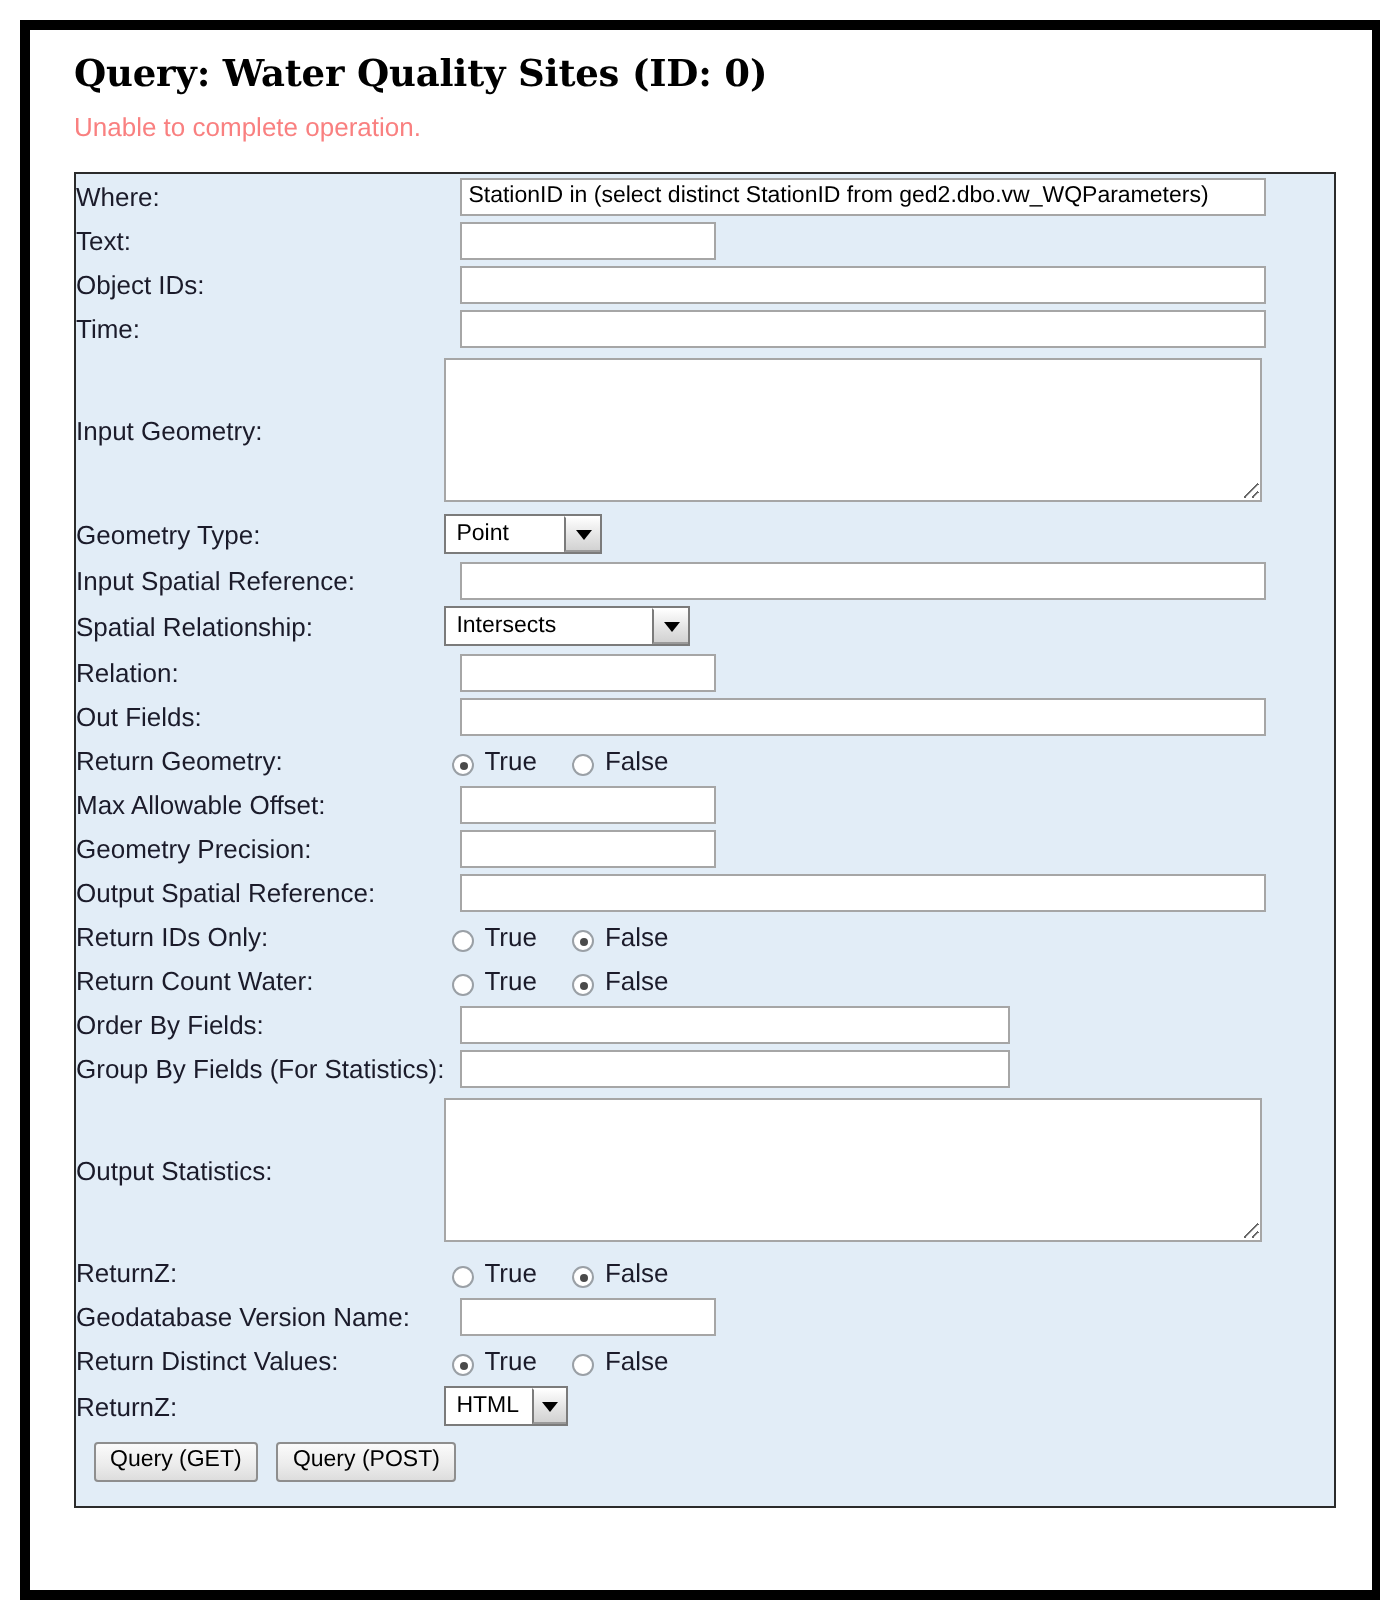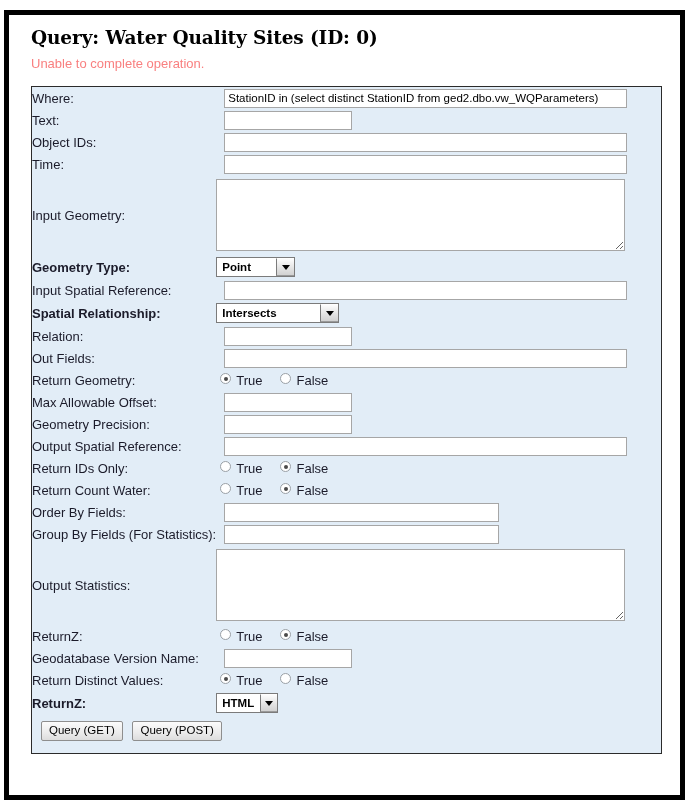--- a/index.html
+++ b/index.html
@@ -13,21 +13,21 @@
     height: 810px;
     font-family: "Liberation Sans", sans-serif;
     font-size: 13px;
     color: #000000;
     overflow: hidden;
   }
 
   
   .page-frame {
     position: absolute;
-    left: 4px;
+    left: 10px;
     top: 10px;
     width: 681px;
     height: 790px;
     box-sizing: border-box;
     border: 5px solid #000000;
     background: #4c1d95;
   }
   .page-inner {
     position: absolute;
     left: 0; top: 0; right: 0; bottom: 0;
@@ -80,21 +80,21 @@
     white-space: nowrap;
   }
   td.label-cell {
     padding: 2px 6px 2px 9px;
     height: 22px;
   }
   td.field-cell {
     padding: 2px 6px 2px 0;
     width: 100%;
   }
-  tr.tall td { height: 24px; font-weight: bold; }
+  tr.tall td { height: 24px; }
 
   
   input.txt {
     box-sizing: border-box;
     height: 19px;
     font-family: "Liberation Sans", sans-serif;
     font-size: 11.5px;
     color: #000000;
     background: #ffffff;
     border: 1px solid #a6a6a6;
@@ -169,21 +169,21 @@
   
   .radio-group {
     display: inline-flex;
     align-items: center;
     gap: 4px;
     vertical-align: middle;
     padding-left: 4px;
   }
   .radio-item {
     display: inline-flex;
-    align-items: flex-start;
+    align-items: flex-end;
     cursor: pointer;
     margin-right: 14px;
   }
   .radio-item:last-child { margin-right: 5px; }
   .radio-dot {
     width: 11px; height: 11px;
     border-radius: 50%;
     box-sizing: border-box;
     border: 1px solid #9aa0a6;
     background: #ffffff;

